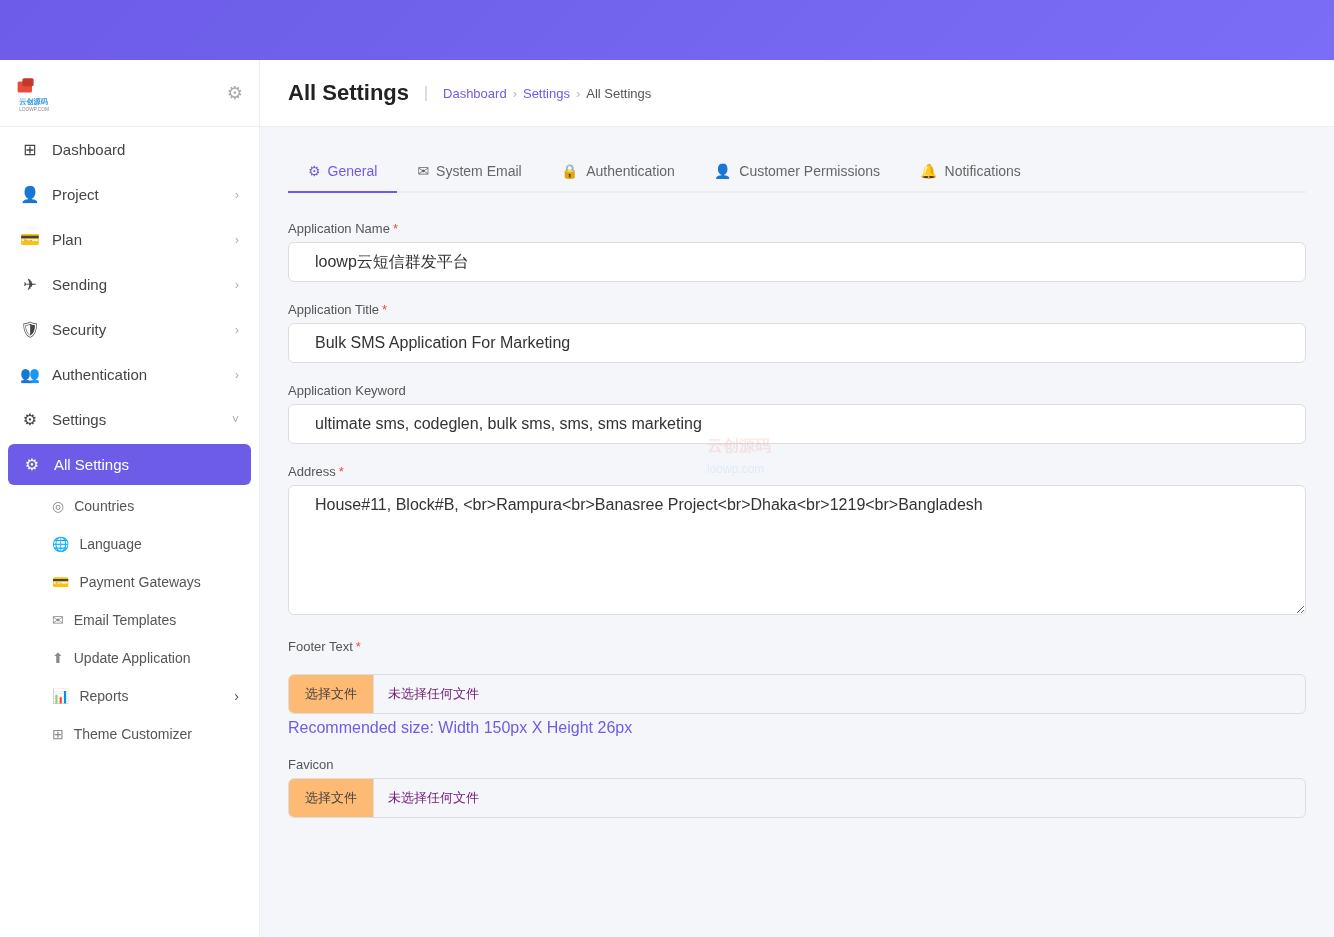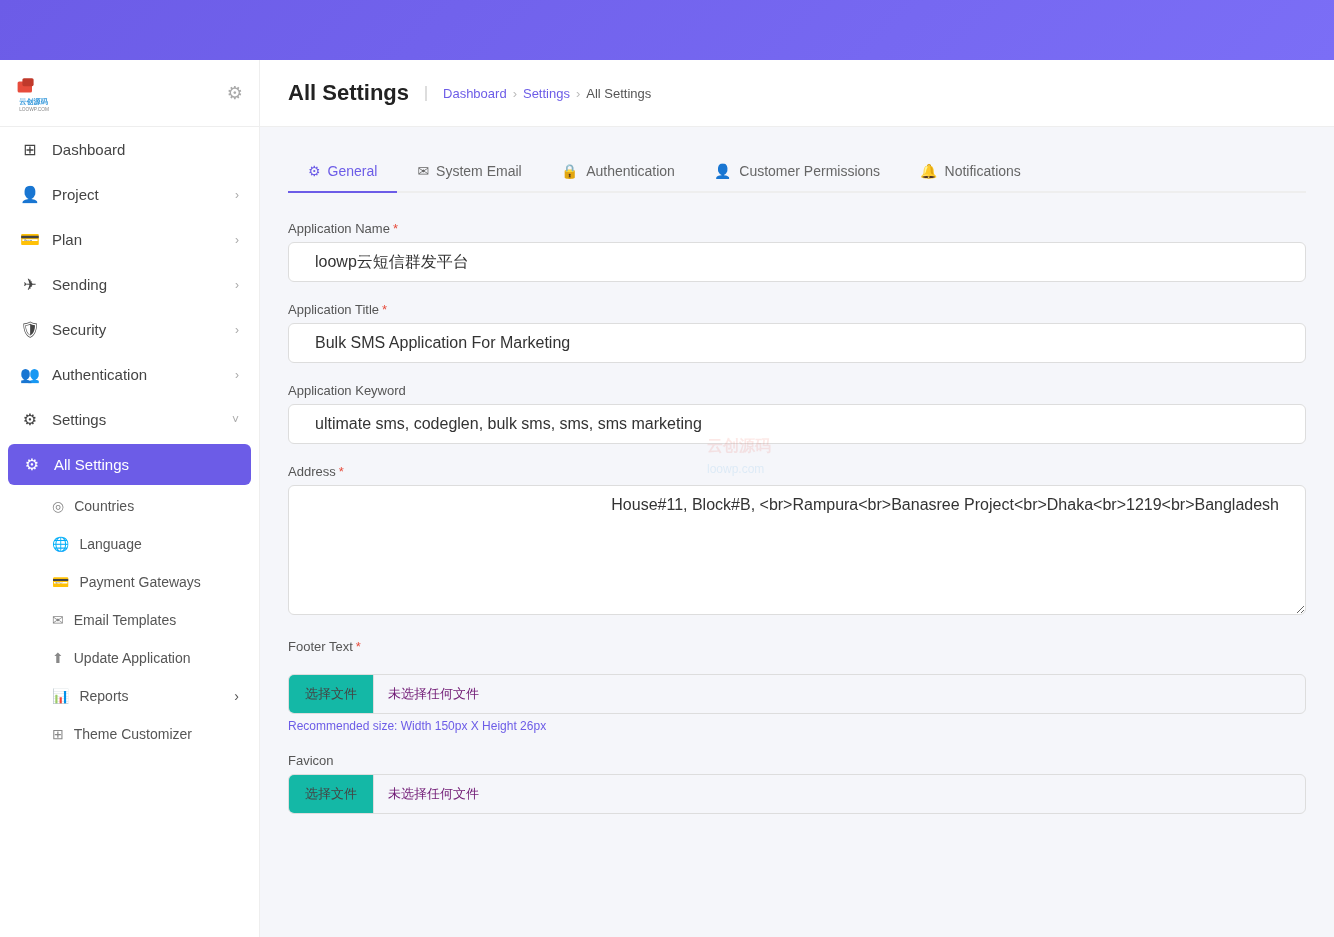--- a/index.html
+++ b/index.html
@@ -215,51 +215,50 @@
       font-family: inherit;
     }
 
     .form-control.footer-active {
       border-color: #6c5ce7;
     }
 
     textarea.form-control {
       resize: vertical;
       min-height: 130px;
-      text-align: right;
     }
 
     .file-input-group {
       display: flex;
       align-items: center;
       border: 1px solid #ddd;
       border-radius: 6px;
       overflow: hidden;
     }
 
     .file-btn {
       padding: 10px 16px;
-      background: #14b8a6;
+      background: #fdba74;
       border: none;
       border-right: 1px solid #ddd;
       font-size: 13px;
       cursor: pointer;
       color: #444;
       white-space: nowrap;
     }
 
     .file-placeholder {
       padding: 10px 14px;
       font-size: 13px;
       color: #701a75;
       flex: 1;
     }
 
     .help-text {
-      font-size: 12px;
+      font-size: 16px;
       color: #6c5ce7;
       margin-top: 5px;
     }
   </style>
 </head>
 <body>
 
 <div class="topbar"></div>
 
 <div class="main-layout">

